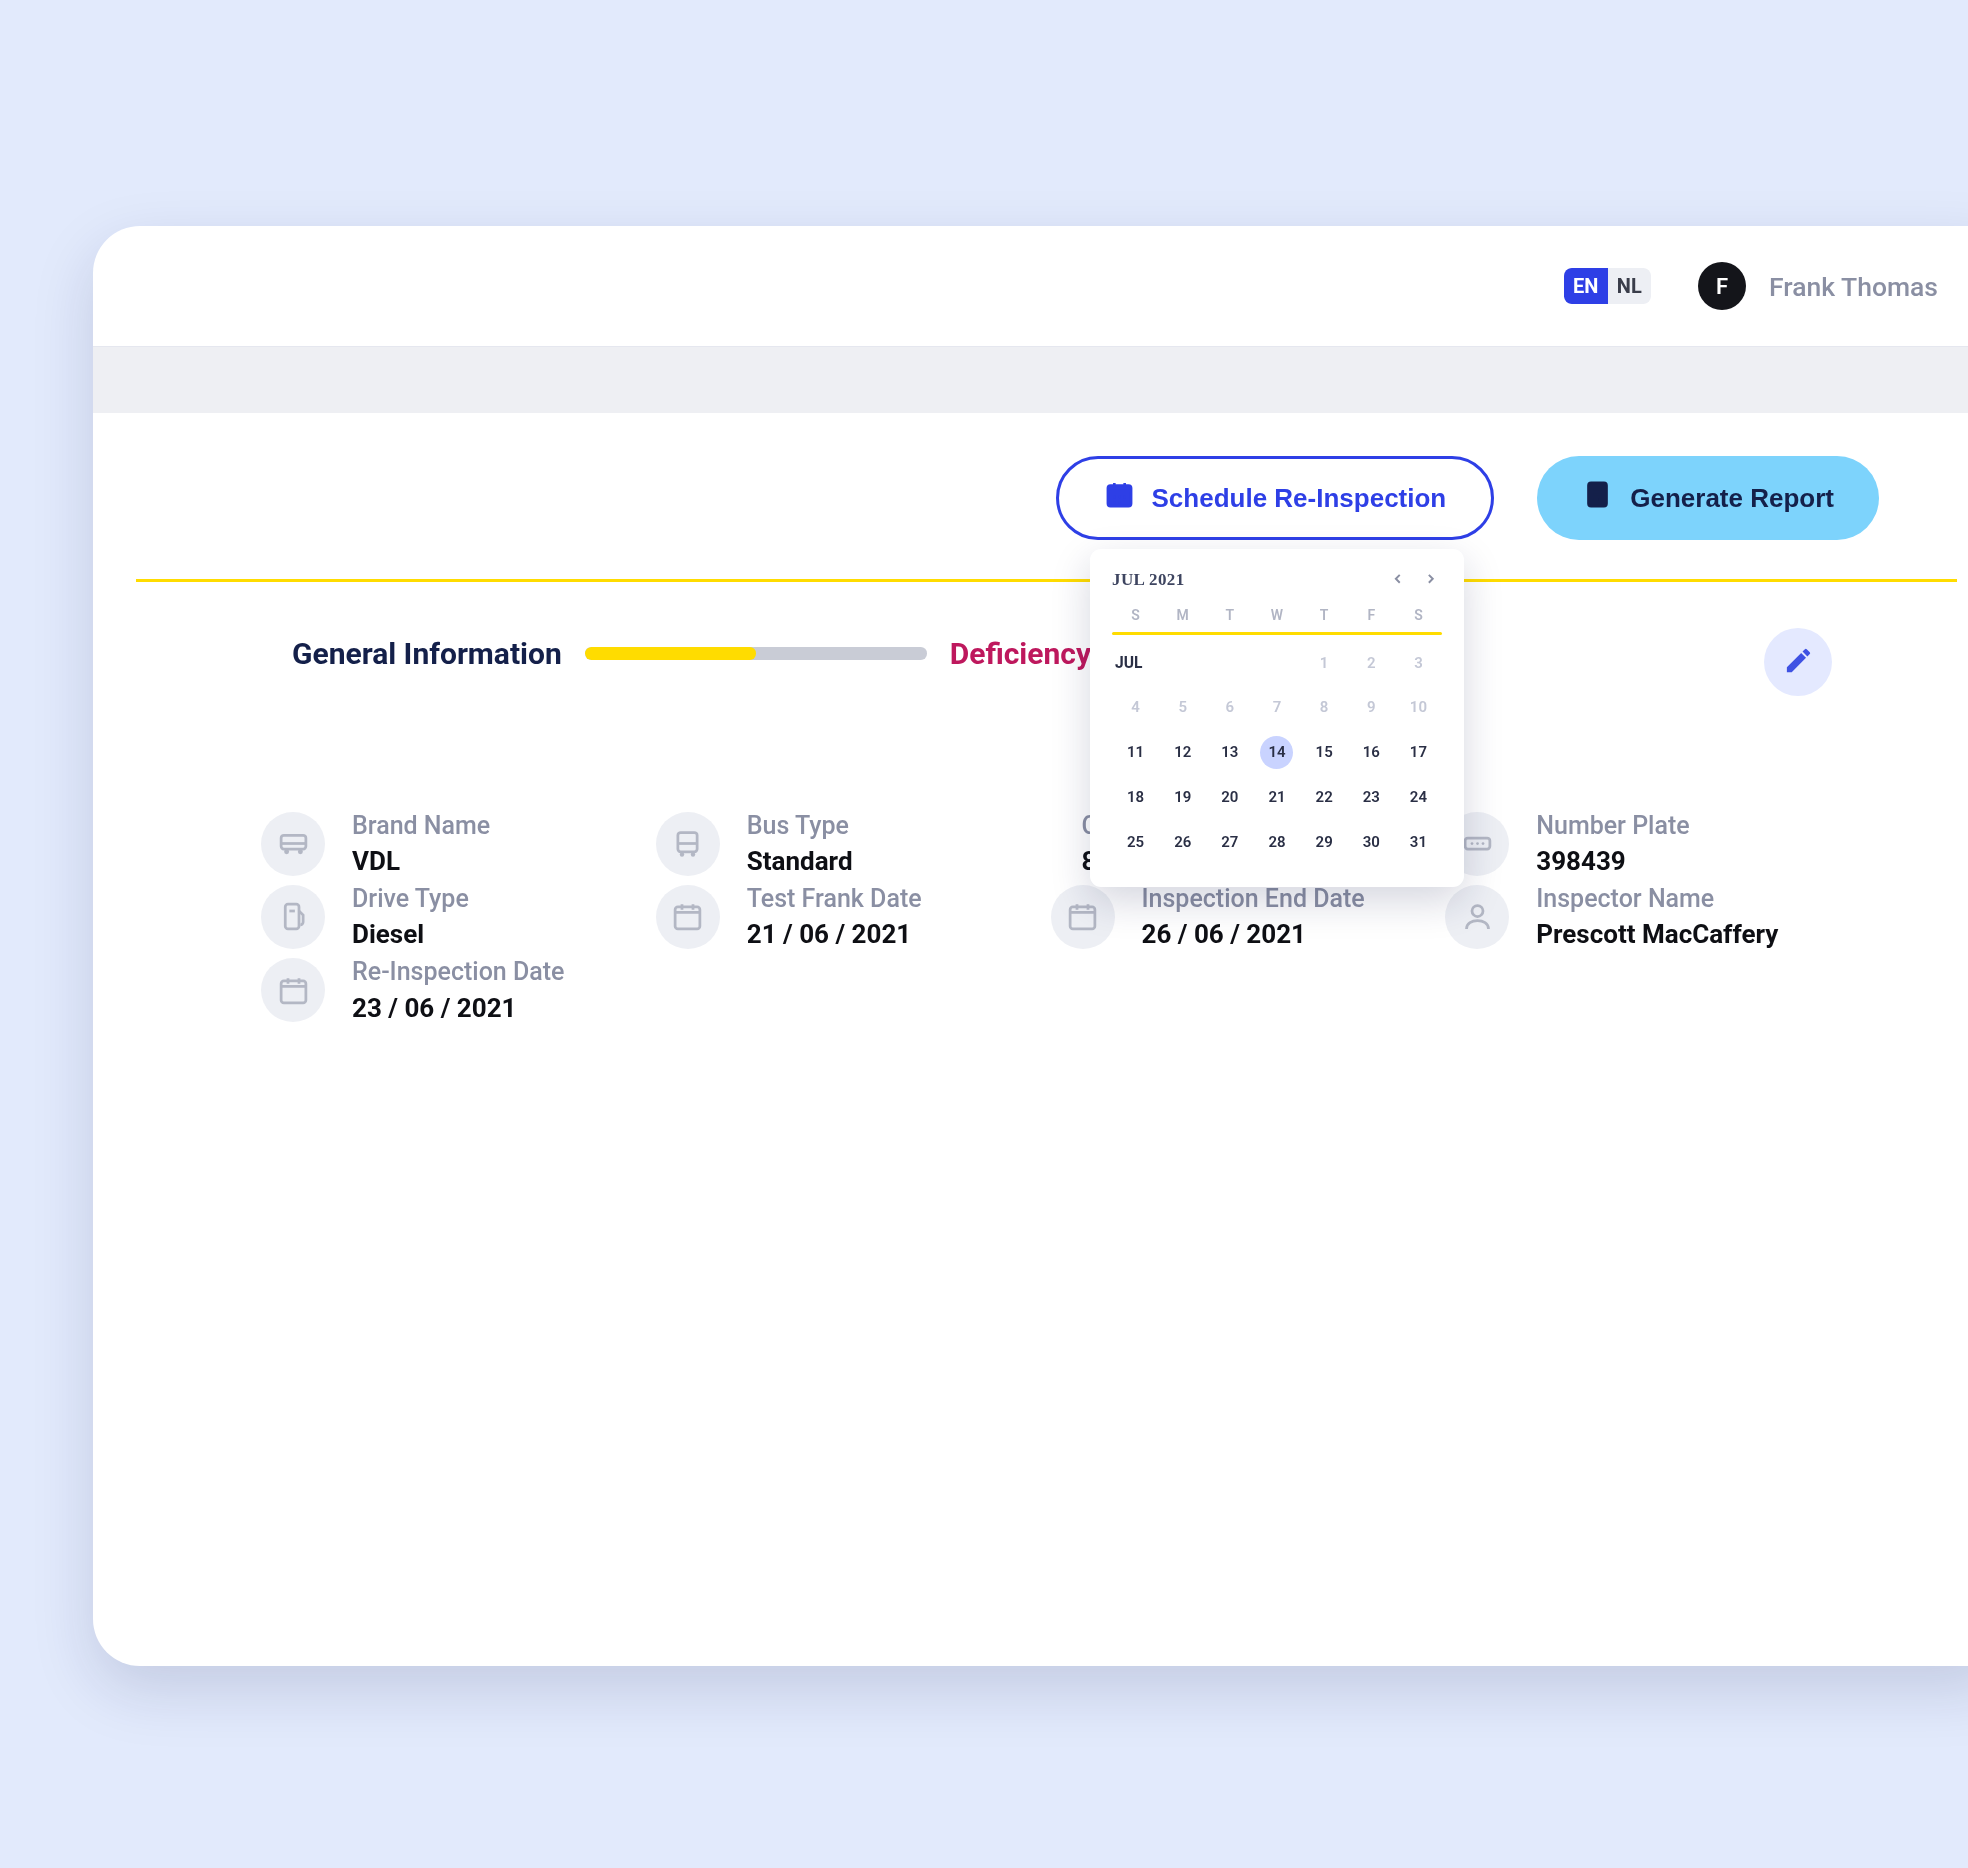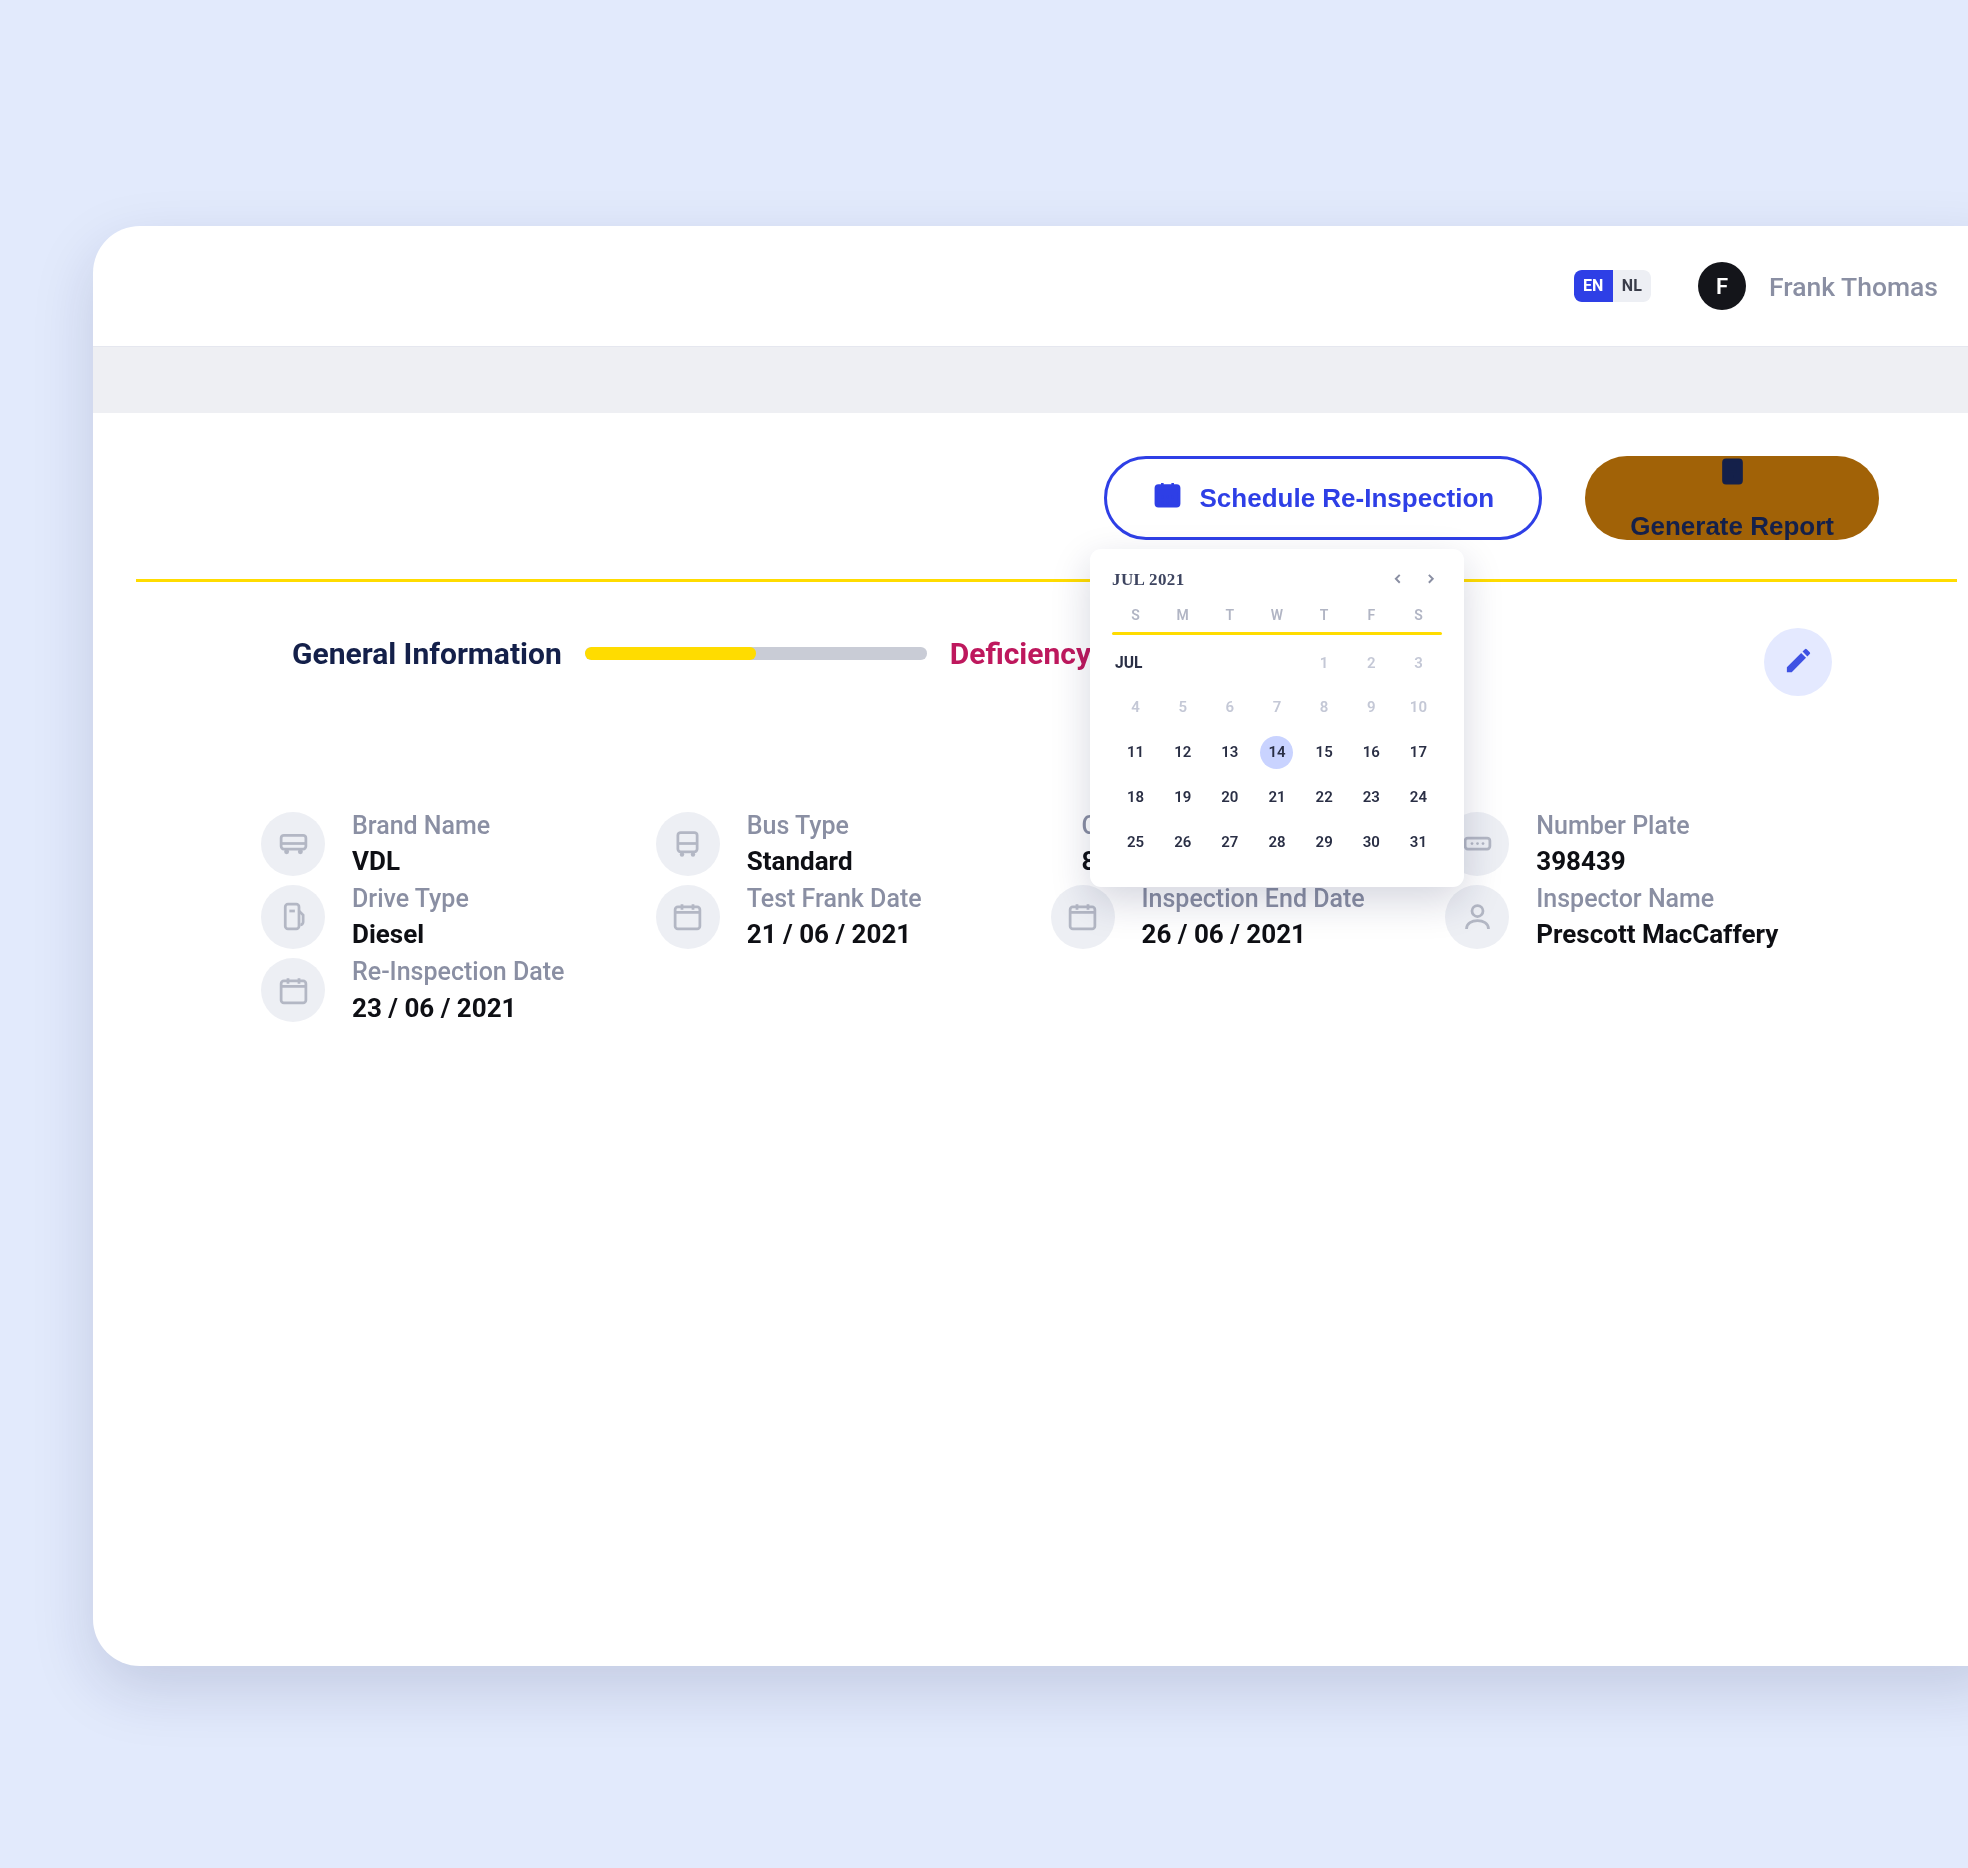--- a/index.html
+++ b/index.html
@@ -36,21 +36,21 @@
     align-items: center;
     justify-content: flex-end;
     padding-right: 62px;
     gap: 47px;
   }
   .lang-toggle {
     display: inline-flex;
     border-radius: 7.8px;
     overflow: hidden;
     font-weight: 700;
-    font-size: 16px;
+    font-size: 20px;
     line-height: 1;
   }
   .lang-toggle span {
     padding: 7.8px 9.3px;
     display: inline-block;
   }
   .lang-en { background: #2E3FE6; color: #fff; border-radius: 6.2px 0 0 6.2px; }
   .lang-nl { background: #EDEFF4; color: #3a3d4a; border-radius: 0 6.2px 6.2px 0; }
   .user-block { display: flex; align-items: center; gap: 23px; }
   .avatar {
@@ -90,23 +90,22 @@
     cursor: pointer;
     border: none;
     white-space: nowrap;
   }
   .btn-outline {
     background: #fff;
     color: #2E3FE6;
     border: 3.1px solid #2E3FE6;
   }
   .btn-primary {
-    background: #a16207;
+    background: #7dd3fc;
     color: #14204A;
-    flex-direction: column;
   }
   .btn svg { width: 31px; height: 31px; flex: none; }
   .btn-outline svg { stroke: #2E3FE6; fill: #2E3FE6; }
   .btn-primary svg { stroke: #14204A; fill: #14204A; }
   .divider-yellow {
     height: 3.1px;
     background: #FFDC00;
     margin: 0 0 54px 0;
   }
   

